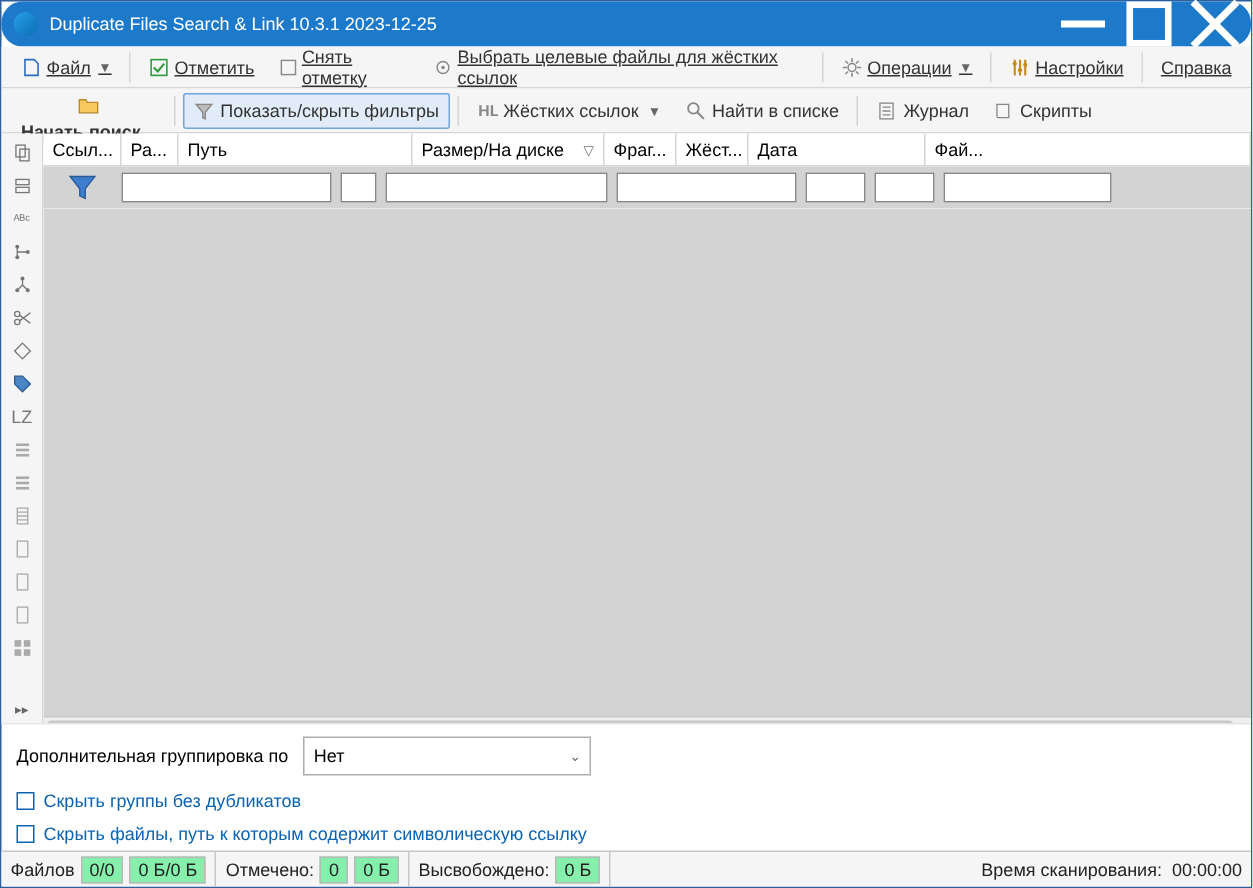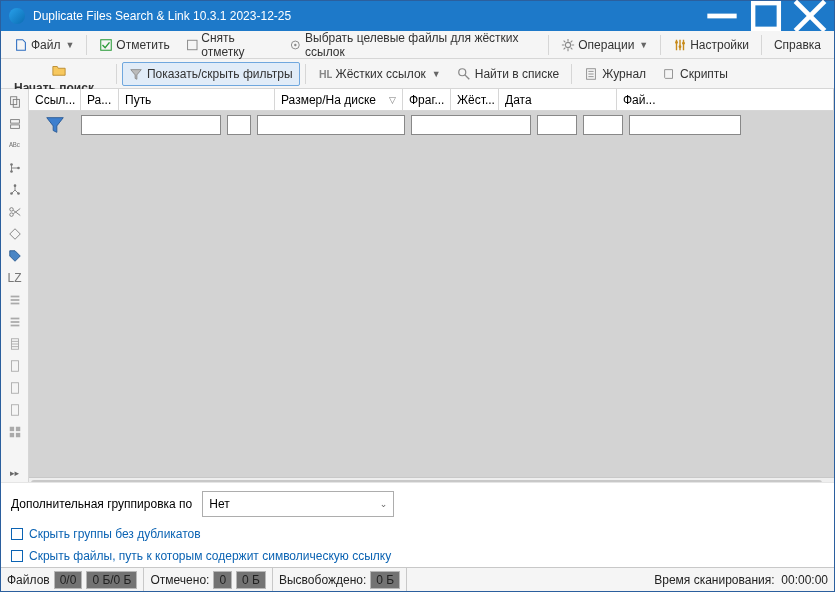--- a/index.html
+++ b/index.html
@@ -1,23 +1,23 @@
 <!DOCTYPE html>
 <html><head>
 <meta charset="utf-8">
 <style>
   * { box-sizing: border-box; font-family: "Segoe UI", Tahoma, sans-serif; font-size: 12px; }
   body { margin:0; padding:0; background:#fff; }
   .window { width:835px; height:592px; border:1px solid #2b5f9e; display:flex; flex-direction:column; background:#fff; }
-  .titlebar { background:#1d79c9; color:#fff; height:30px; display:flex; align-items:center; padding:0 2px 0 8px; }
+  .titlebar { background:#1d79c9; color:#fff; height:30px; display:flex; align-items:center; padding:0 2px 0 8px;border-radius:14px; }
   .titlebar .ticon { width:16px; height:16px; margin-right:8px; border-radius:50%; background:linear-gradient(135deg,#28a0ea,#0b6db3); position:relative;}
   .titlebar .title { flex:1; }
   .titlebar .winbtn { width:44px; height:30px; display:flex; align-items:center; justify-content:center; color:#fff; }
   .menubar { height:28px; border-bottom:1px solid #d6d6d6; background:#f5f5f5; display:flex; align-items:center; padding:0 6px; gap:2px;}
-  .mitem { display:flex; align-items:center; height:24px; padding:0 6px; gap:3px; color:#333; border:1px solid transparent; border-radius:2px;}
+  .mitem { display:flex; align-items:center; height:24px; padding:0 6px; gap:3px; color:#333; border:1px solid transparent; border-radius:2px;text-decoration:underline;}
   .msep { width:1px; height:20px; background:#d6d6d6; margin:0 3px;}
   .ddarr { font-size:9px; color:#666; margin-left:2px;}
   .icon { width:14px; height:14px; display:inline-block; }
   .icon svg { width:100%; height:100%; display:block;}
   .toolbar { height:30px; border-bottom:1px solid #d6d6d6; background:#f5f5f5; display:flex; align-items:center; padding:0 6px; gap:2px;}
   .tbbtn { display:flex; align-items:center; height:24px; padding:0 6px; gap:4px; color:#333; border:1px solid transparent; border-radius:2px;}
   .tbbtn.bold { font-weight:bold;flex-direction:column;}
   .tbbtn.active { background:#e1ecf8; border:1px solid #6fa7de;}
   .main { flex:1; display:flex; min-height:0;}
   .leftbar { width:28px; background:#f5f5f5; border-right:1px solid #d6d6d6; display:flex; flex-direction:column; align-items:center; padding-top:3px; gap:2px;}
@@ -33,21 +33,21 @@
   .filters input { background:#fff; border:1px solid #888; height:20px; padding:0 3px; font-size:12px;}
   .body { flex:1; background:#d3d3d3; overflow:auto;}
   .body .track { height:12px; background:#efefef; border-top:1px solid #c8c8c8; position:relative;}
   .body .thumb { position:absolute; left:2px; right:12px; top:2px; bottom:2px; background:#c8c8c8; border-radius:3px;}
   .groupbar { padding:8px 10px 6px 10px; display:flex; align-items:center; gap:10px; border-top:1px solid #e5e5e5;}
   .select { width:192px; height:22px; border:1px solid #adadad; background:#fff; display:flex; align-items:center; padding:12px 6px; justify-content:space-between;}
   .check { display:flex; align-items:center; gap:6px; padding:4px 10px; color:#0b63b3;}
   .check .box { width:12px; height:12px; border:1px solid #0b63b3;}
   .status { height:24px; border-top:1px solid #c8c8c8; background:#f5f5f5; display:flex; align-items:center;}
   .status .cell { height:100%; border-right:1px solid #c8c8c8; display:flex; align-items:center; padding:0 6px; font-size:12px; color:#222;}
-  .status .sunken { border:1px solid #b8b8b8; background:#737373; padding:1px 5px; margin-left:4px; font-size:12px;}
+  .status .sunken { border:1px solid #b8b8b8; background:#86efac; padding:1px 5px; margin-left:4px; font-size:12px;}
   .status .spacer { flex:1; border-right:1px solid #c8c8c8;}
 </style>
 </head>
 <body>
 
 <div class="window">
 
   <div class="titlebar">
     <span class="ticon"></span>
     <span class="title">Duplicate Files Search &amp; Link 10.3.1 2023-12-25</span>

